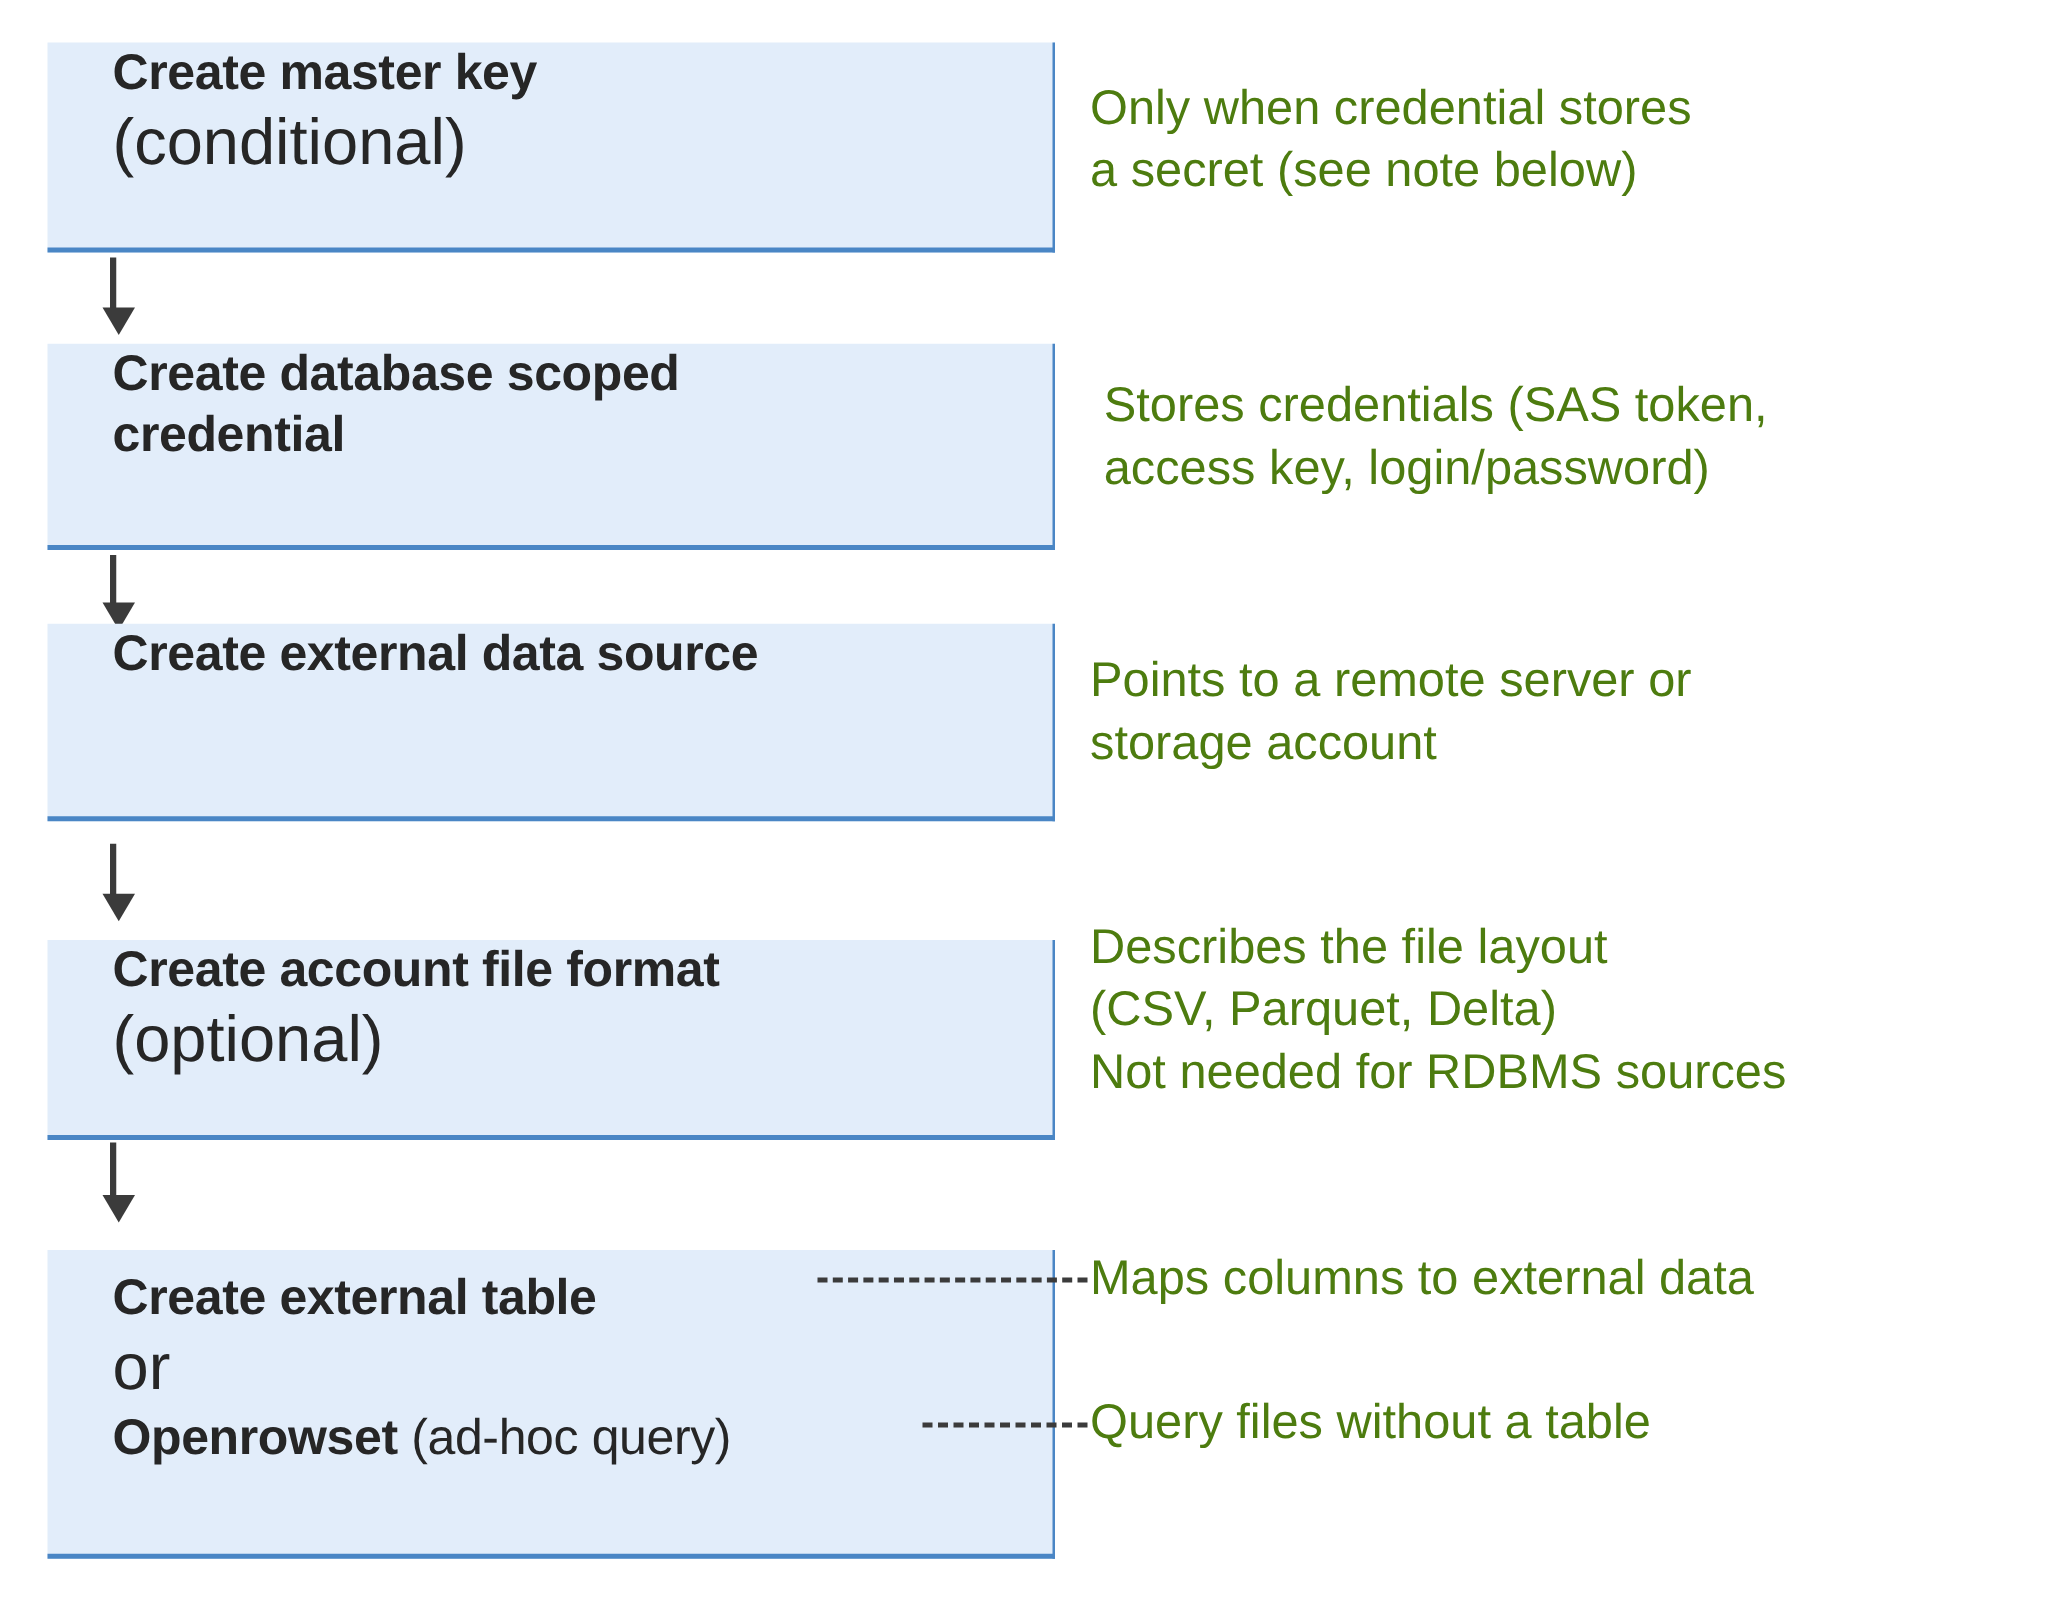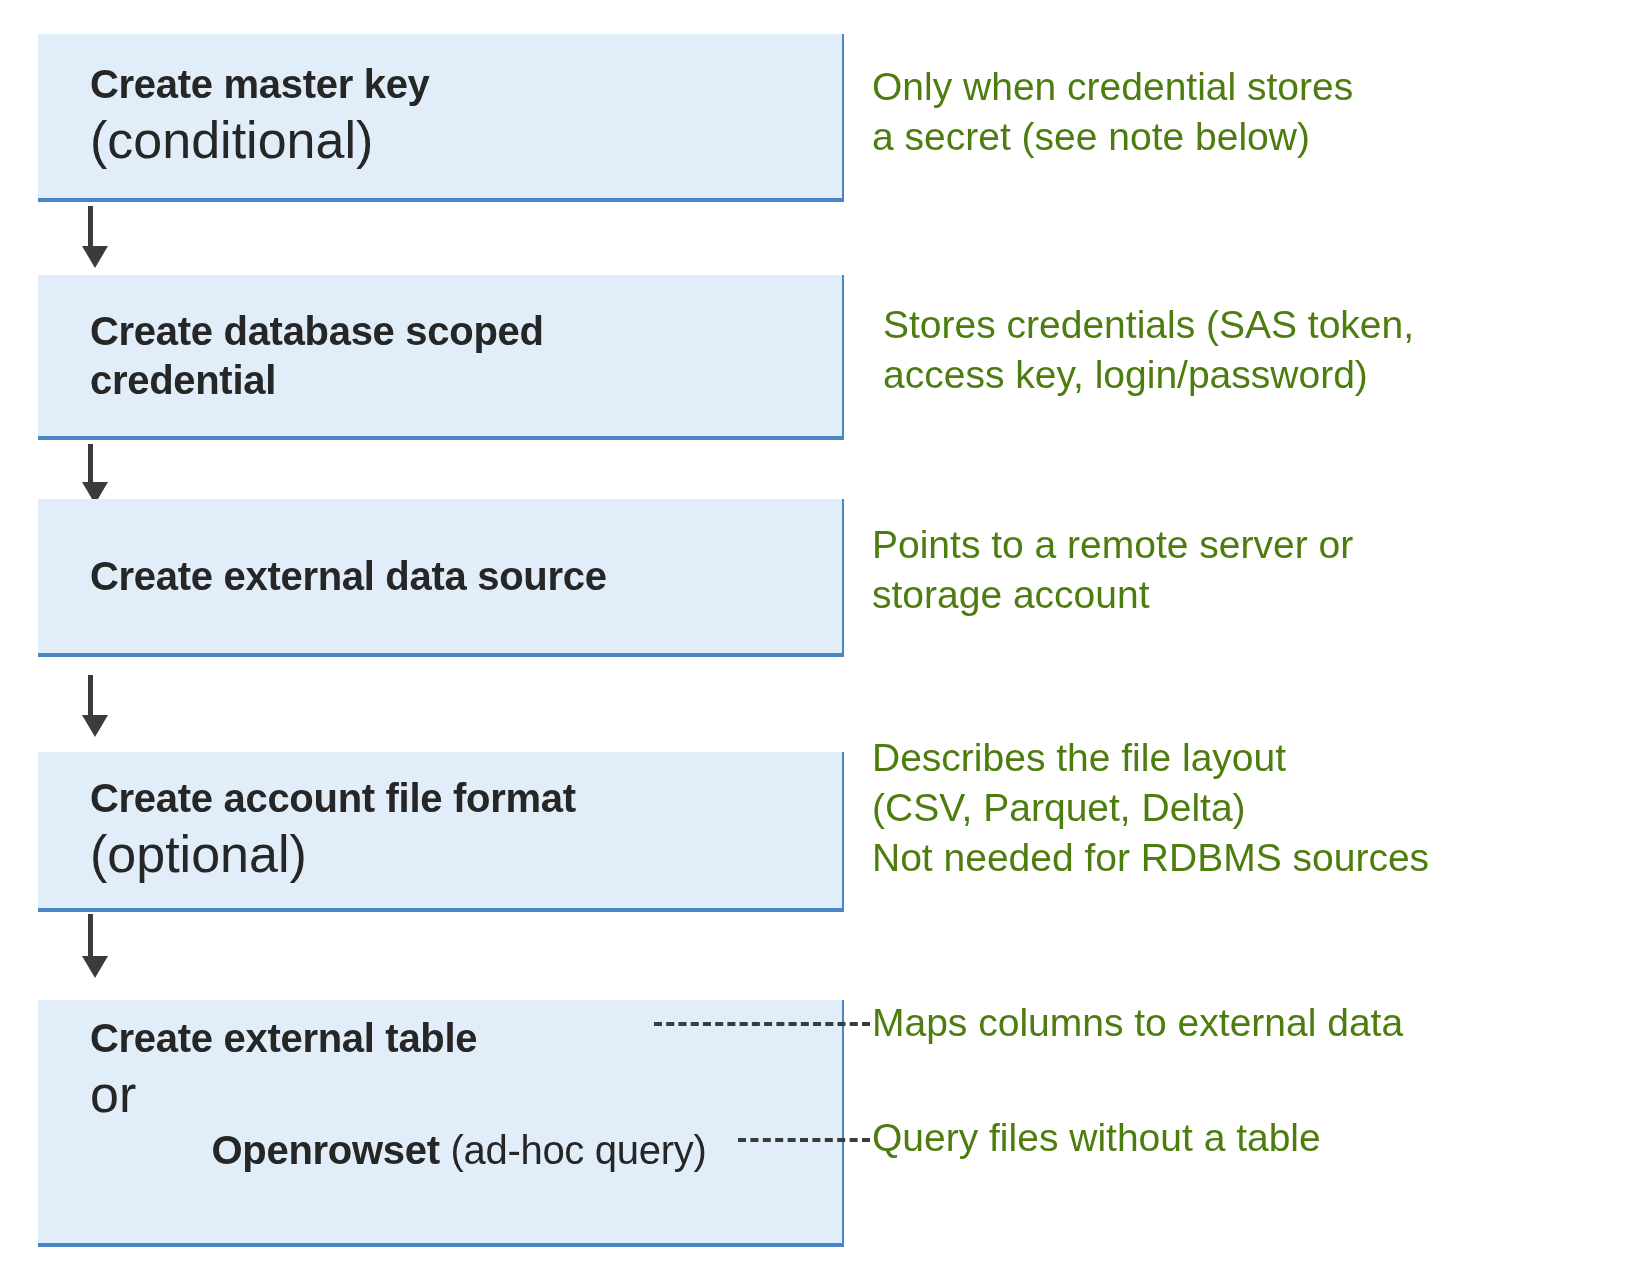--- a/index.html
+++ b/index.html
@@ -25,21 +25,20 @@
   .pbox {
     position: absolute;
     left: 38px;
     width: 806px;
     background: #e2edfa;
     border-bottom: 4px solid #4a86c5;
     border-right: 2px solid #4a86c5;
     box-sizing: border-box;
     display: flex;
     flex-direction: column;
-    justify-content: center;
   }
   .pbox .ptext {
     padding-left: 52px;
     padding-right: 14px;
   }
   .title {
     font-weight: bold;
     font-size: 40px;
     line-height: 1.22;
     letter-spacing: -0.3px;
@@ -155,21 +154,21 @@
 
   <div class="arrow" style="top:914px; height:66px;">
     <div class="shaft" style="height:44px;"></div>
     <div class="head" style="top:42px;"></div>
   </div>
 
   <div class="pbox" style="top:1000px; height:247px; justify-content:flex-start;">
     <div class="ptext" style="padding-top:14px;">
       <div class="title">Create external table</div>
       <div class="subtitle">or</div>
-      <div class="title" style="white-space:normal;text-align:center;"><span>Openrowset</span><span class="inline-normal"> (ad-hoc query)</span></div>
+      <div class="title" style="white-space:normal;"><span>Openrowset</span><span class="inline-normal"> (ad-hoc query)</span></div>
     </div>
   </div>
 
   <div class="dashline" style="left:654px; top:1022px; width:216px;"></div>
   <div class="note" style="top:998px; width:780px;">Maps columns to external data</div>
 
   <div class="dashline" style="left:738px; top:1138px; width:132px;"></div>
   <div class="note" style="top:1113px; width:780px;">Query files without a table</div>
 
 </div>

